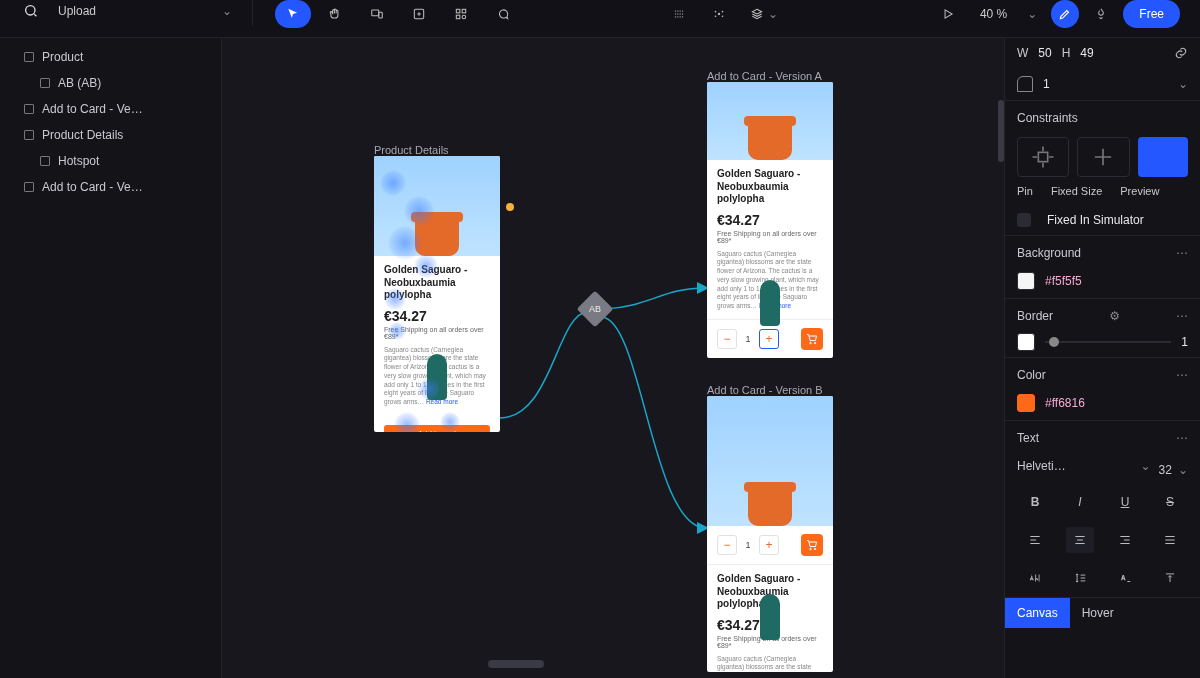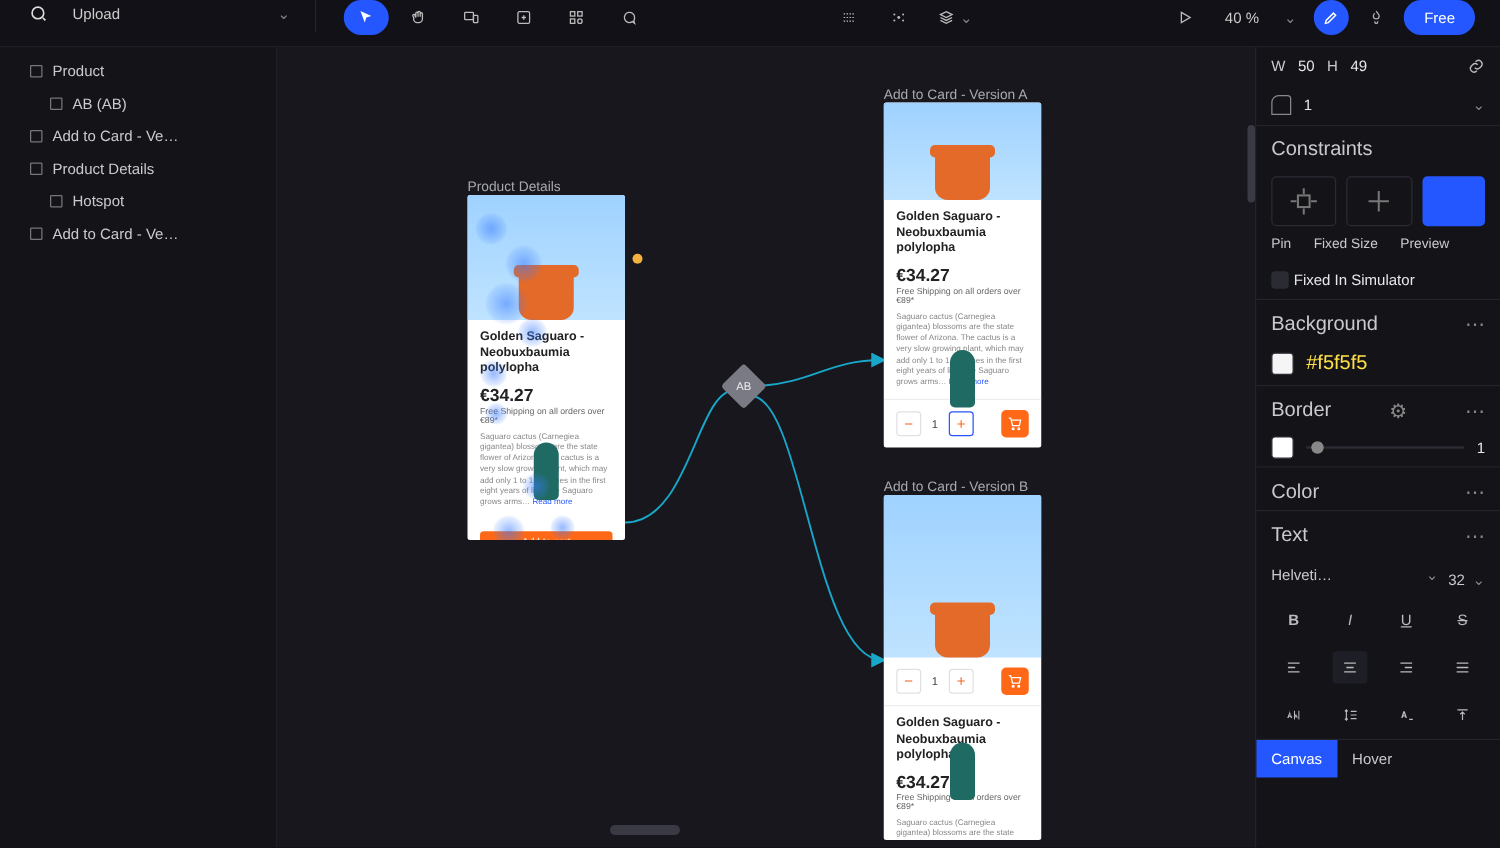--- a/index.html
+++ b/index.html
@@ -78,31 +78,31 @@
 
   
   .insp{display:flex;flex-direction:column}
   .row{display:flex;align-items:center;padding:8px 12px;gap:10px}
   .dimrow{justify-content:space-between}
   .lbl{color:#c9c9cf}
   .val{color:#e8e8ea}
   .linkicon{color:#bbb;margin-left:auto}
   .radrow{gap:10px}
   .radico{width:16px;height:16px;border:1px solid #888;border-radius:3px;border-top-left-radius:6px;border-bottom-right-radius:0;border-bottom-left-radius:0}
-  .sect{padding:10px 12px 4px;font-size:16px;color:#c9c9cf;border-top:1px solid #232329;display:flex;align-items:center;justify-content:space-between}
+  .sect{padding:10px 12px 4px;font-size:12px;color:#c9c9cf;border-top:1px solid #232329;display:flex;align-items:center;justify-content:space-between}
   .dots{color:#888;cursor:pointer}
   .constraints{display:flex;gap:8px;padding:8px 12px}
   .cbox{flex:1;height:40px;border:1px solid #2b2b34;border-radius:4px;display:flex;align-items:center;justify-content:center;color:#777}
   .cbox.blue{border:none;background:#2457ff}
   .ctab{display:flex;gap:18px;padding:0 12px 8px;color:#c9c9cf;font-size:11px}
-  .chkrow{display:flex;align-items:center;gap:4px;padding:8px 12px}
+  .chkrow{display:flex;align-items:center;gap:16px;padding:8px 12px}
   .chk{width:14px;height:14px;border-radius:3px;background:#2b2b34}
 
   .swatch{width:18px;height:18px;border-radius:3px;border:1px solid #2b2b34}
-  .hex{color:#fde047;font-size:16px}
+  .hex{color:#f9a8d4;font-size:12px}
   .bdrow{display:flex;align-items:center;gap:10px;padding:6px 12px}
   .slider{flex:1;height:2px;background:#2b2b34;position:relative}
   .slider::after{content:"";position:absolute;left:4px;top:-4px;width:10px;height:10px;border-radius:50%;background:#888}
   .gearsm{color:#888}
   .txtrow{display:flex;align-items:flex-end;gap:8px;padding:6px 12px}
   .dropdown{flex:1;display:flex;align-items:center;justify-content:space-between;color:#c9c9cf;padding:4px 0}
   .numctl{display:flex;align-items:center;gap:6px;color:#c9c9cf}
 
   .stylegrid{display:flex;justify-content:space-between;padding:6px 16px;color:#bbb}
   .stylegrid span, .aligngrid span, .mgrid span{width:28px;height:26px;display:flex;align-items:center;justify-content:center;border-radius:3px;cursor:pointer}
@@ -414,20 +414,24 @@
     <div class="bdrow">
       <span class="swatch" style="background:#fff"></span>
       <div class="slider"></div>
       <span class="val">1</span>
     </div>
 
     <div class="sect">
         <span>Color</span>
         <span class="dots">⋯</span>
       </div>
+    <div class="row">
+      <span class="swatch" style="background:#ff6816;border-color:#ff6816"></span>
+      <span class="hex">#ff6816</span>
+    </div>
 
     <div class="sect">
         <span>Text</span>
         <span class="dots">⋯</span>
       </div>
     <div class="txtrow">
       <div class="dropdown">
           <span>Helveti…</span>
           <span class="chev">⌄</span>
         </div>

